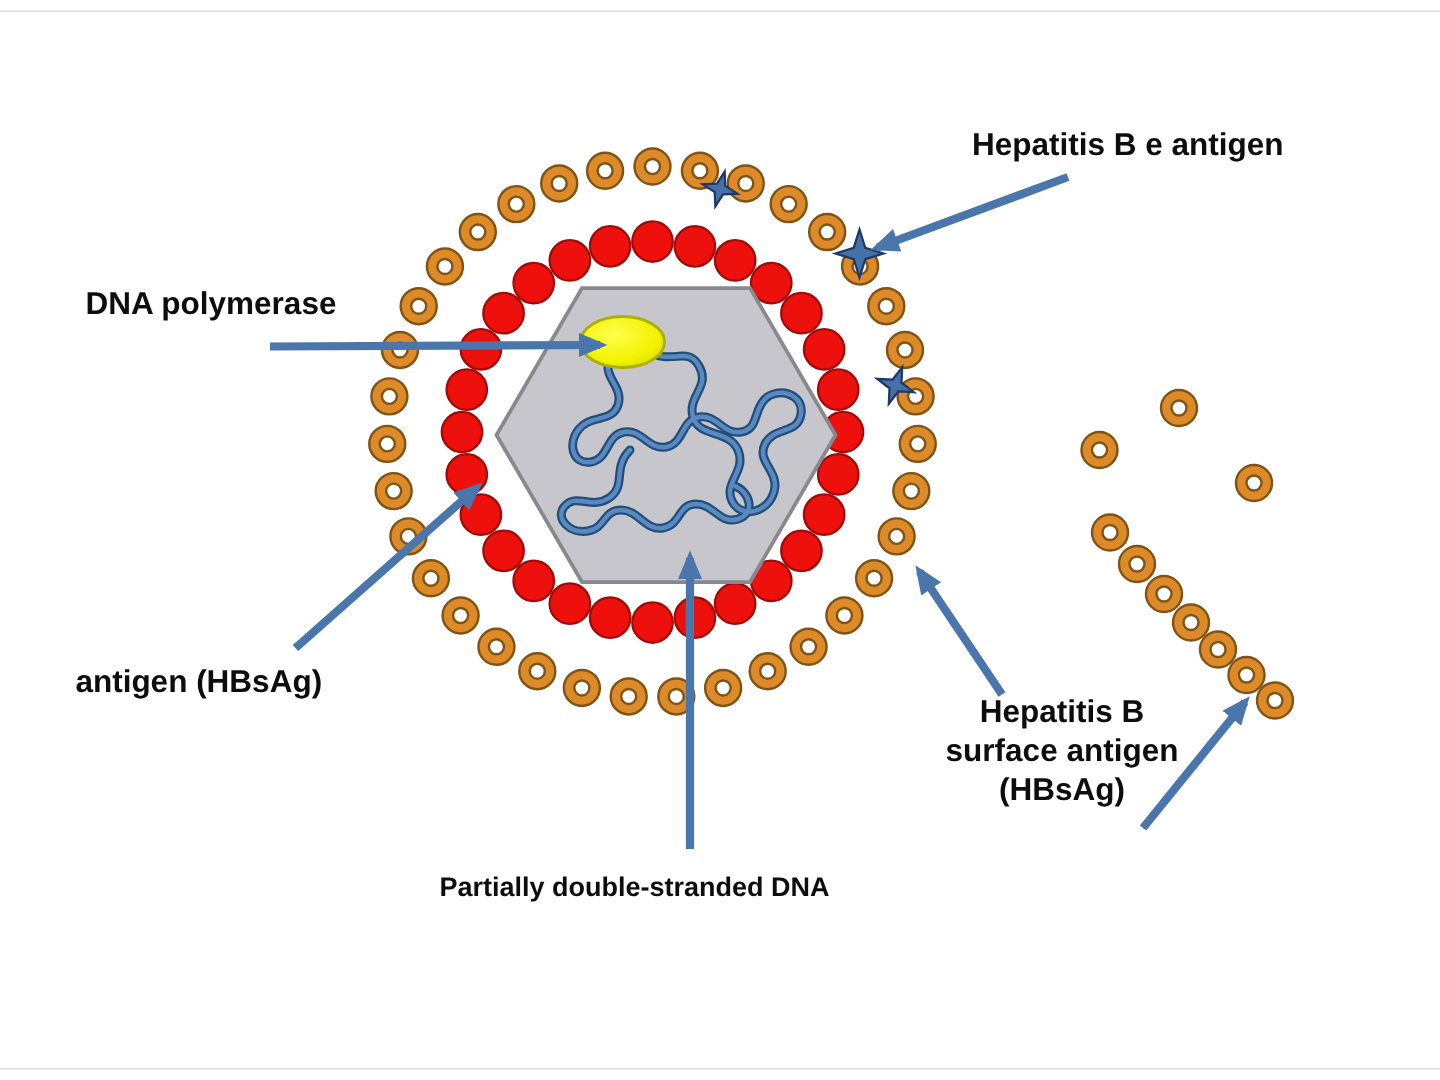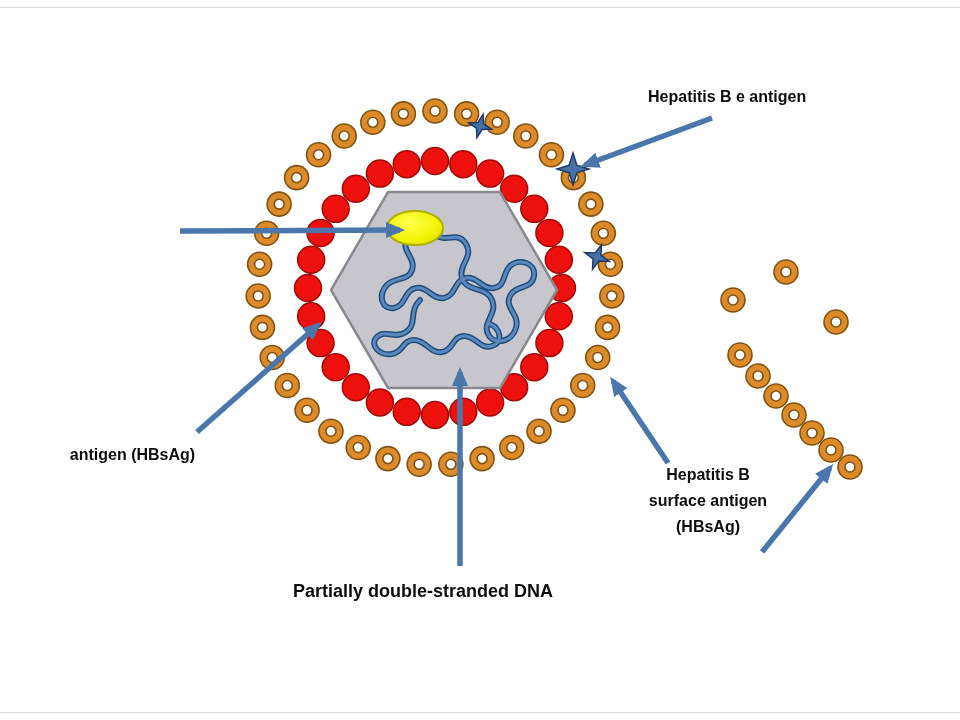--- a/index.html
+++ b/index.html
@@ -5,21 +5,21 @@
   html,body{margin:0;padding:0;background:#ffffff;}
   .stage{
     position:relative;width:960px;height:720px;background:#ffffff;overflow:hidden;
     font-family:"Liberation Sans",sans-serif;
   }
   .frame-line{position:absolute;left:0;right:0;height:1px;background:#dcdcdc;}
   .frame-top{top:7px;}
   .frame-bottom{bottom:7px;}
   svg.diagram{position:absolute;left:0;top:0;}
   .lbl{
-    position:absolute;font-weight:bold;color:#0d0d0d;font-size:16px;line-height:26px;
+    position:absolute;font-weight:bold;color:#0d0d0d;font-size:21px;line-height:26px;
     white-space:nowrap;z-index:5;
   }
   .lbl.center{text-align:center;white-space:normal;}
 </style>
 </head>
 <body>
 
 <div class="stage">
   <div class="frame-line frame-top"></div>
   <div class="frame-line frame-bottom"></div>
@@ -199,20 +199,21 @@
       <line x1="180" y1="231" x2="400" y2="230" marker-end="url(#ah)"></line>
       <line x1="197" y1="432" x2="318" y2="325" marker-end="url(#ah)"></line>
       <line x1="460" y1="566" x2="460" y2="372" marker-end="url(#ah)"></line>
       <line x1="668" y1="463" x2="613" y2="381" marker-end="url(#ah)"></line>
       <line x1="762" y1="552" x2="830" y2="468" marker-end="url(#ah)"></line>
     </g>
   </svg>
 
   <div class="lbl" style="left:648px;top:84px;">Hepatitis B e antigen</div>
 
+  <div class="lbl" style="left:57px;top:190px;">DNA polymerase</div>
 
   <div class="lbl center" style="left:30px;top:442px;width:205px;">
     <span style="display:block">antigen (HBsAg)</span>
   </div>
 
   <div class="lbl" style="left:293px;top:578px;font-size:18px;">Partially double-stranded DNA</div>
 
   <div class="lbl center" style="left:628px;top:462px;width:160px;">
     <span style="display:block">Hepatitis B</span>
     <span style="display:block">surface antigen</span>

